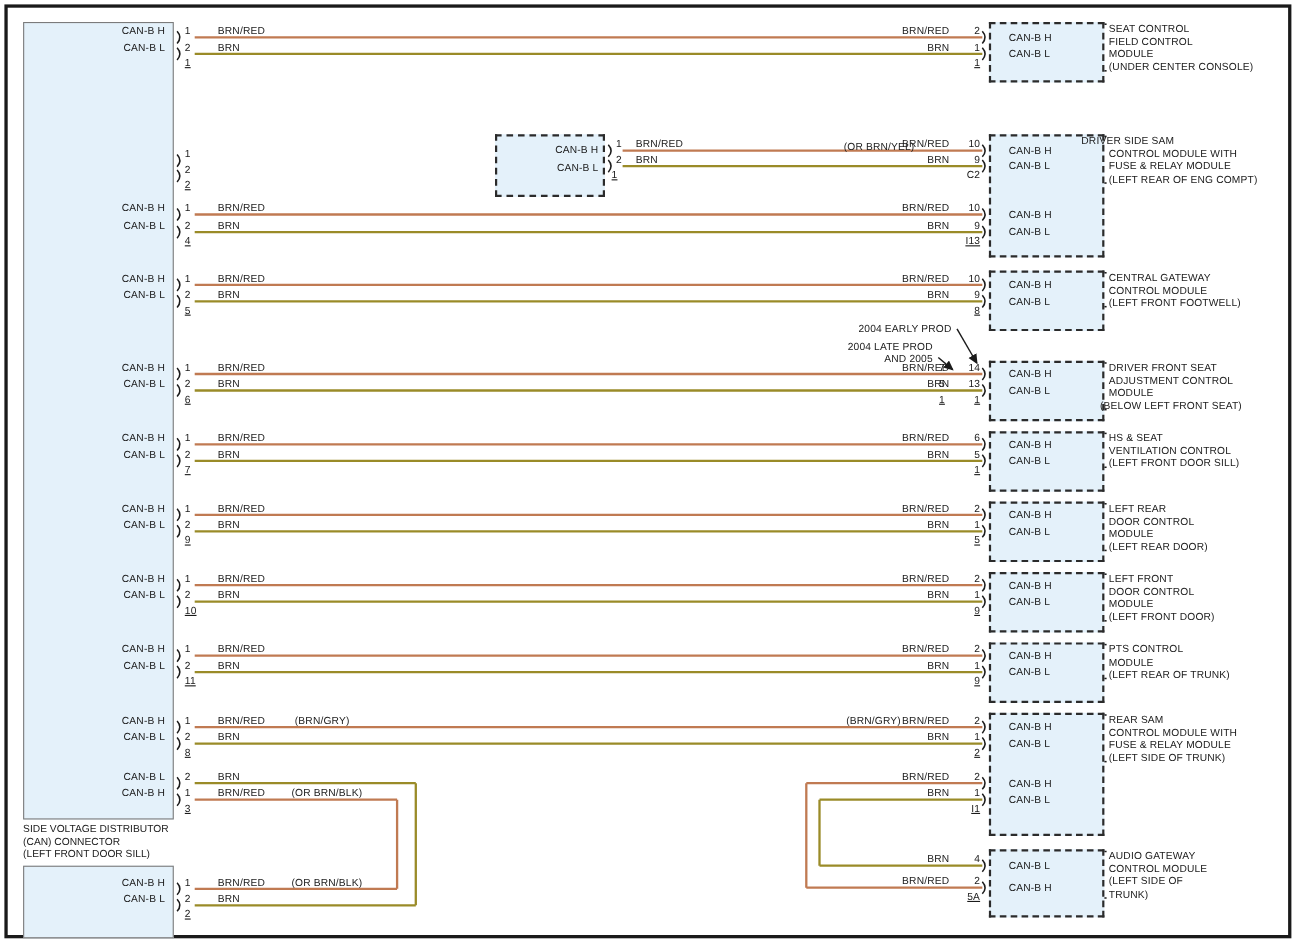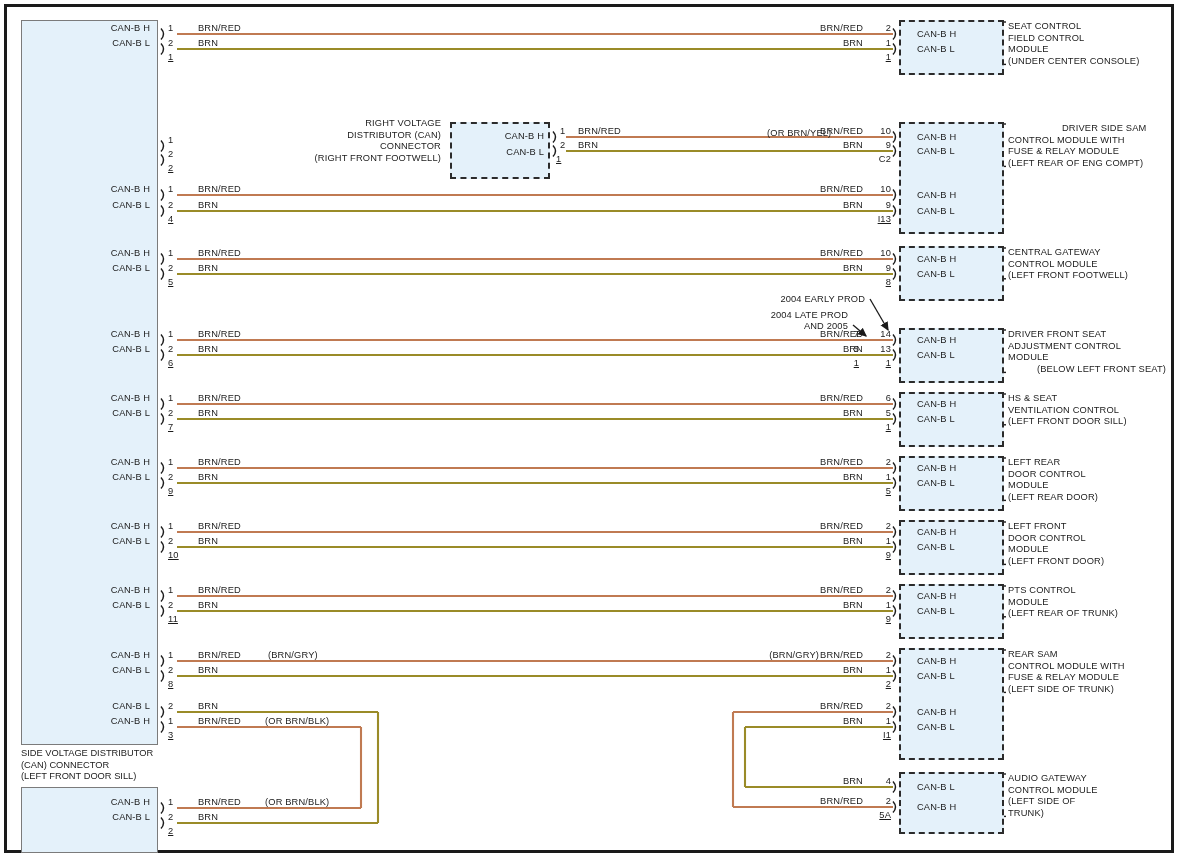--- a/index.html
+++ b/index.html
@@ -65,26 +65,20 @@
   <div class="blue" style="left:21px; top:20px; width:137px; height:725px;"></div>
   <div class="blue" style="left:21px; top:787px; width:137px; height:66px;"></div>
 
   <div class="caplabel" style="left:21px; top:748px;">
     <div>SIDE VOLTAGE DISTRIBUTOR</div>
     <div>(CAN) CONNECTOR</div>
     <div>(LEFT FRONT DOOR SILL)</div>
   </div>
 
   <div class="dashmod" style="left:450px; top:122px; width:100px; height:57px;"></div>
-  <div class="txt r" style="left:236px; top:118px; width:205px;">
-    <div>RIGHT VOLTAGE</div>
-    <div>DISTRIBUTOR (CAN)</div>
-    <div>CONNECTOR</div>
-    <div>(RIGHT FRONT FOOTWELL)</div>
-  </div>
   <div class="txt r" style="left:460px; top:131px; width:84px;">CAN-B H</div>
   <div class="txt r" style="left:460px; top:147px; width:84px;">CAN-B L</div>
 
   <svg class="arrowlayer" viewBox="0 0 1178 857">
     <defs>
       <marker id="arrowhead" markerWidth="7" markerHeight="7" refX="6" refY="3.2" orient="auto">
         <path d="M0,0 L7,3.2 L0,6.4 z" fill="#1b1b1b"></path>
       </marker>
     </defs>
     <g id="wires">
@@ -289,21 +283,21 @@
       <div class="txt" style="left: 1008px; top: 21px;">SEAT CONTROL</div>
       <div class="txt" style="left: 1008px; top: 32.6px;">FIELD CONTROL</div>
       <div class="txt" style="left: 1008px; top: 44.2px;">MODULE</div>
       <div class="txt" style="left: 1008px; top: 55.8px;">(UNDER CENTER CONSOLE)</div>
       <div class="txt" style="left: 917px; top: 29px;">CAN-B H</div>
       <div class="txt" style="left: 917px; top: 44px;">CAN-B L</div>
       <div class="txt r" style="left: 863px; top: 23px; width: 28px;">2</div>
       <div class="txt r" style="left: 863px; top: 38px; width: 28px;">1</div>
       <div class="txt r" style="left: 863px; top: 52px; width: 28px; text-decoration: underline;">1</div>
       <div class="dashmod" style="left: 899px; top: 122px; width: 105px; height: 112px;"></div>
-      <div class="txt" style="left: 1062px; top: 123px;">DRIVER SIDE SAM</div>
+      <div class="txt" style="left: 983px; top: 123px;">DRIVER SIDE SAM</div>
       <div class="txt" style="left: 1008px; top: 134.6px;">CONTROL MODULE WITH</div>
       <div class="txt" style="left: 1008px; top: 146.2px;">FUSE &amp; RELAY MODULE</div>
       <div class="txt" style="left: 1008px; top: 157.8px;">(LEFT REAR OF ENG COMPT)</div>
       <div class="txt" style="left: 917px; top: 132px;">CAN-B H</div>
       <div class="txt" style="left: 917px; top: 146px;">CAN-B L</div>
       <div class="txt r" style="left: 863px; top: 126px; width: 28px;">10</div>
       <div class="txt r" style="left: 863px; top: 140px; width: 28px;">9</div>
       <div class="txt r" style="left: 863px; top: 154px; width: 28px; ">C2</div>
       <div class="txt" style="left: 917px; top: 190px;">CAN-B H</div>
       <div class="txt" style="left: 917px; top: 206px;">CAN-B L</div>
@@ -316,21 +310,21 @@
       <div class="txt" style="left: 1008px; top: 270.2px;">(LEFT FRONT FOOTWELL)</div>
       <div class="txt" style="left: 917px; top: 254px;">CAN-B H</div>
       <div class="txt" style="left: 917px; top: 269px;">CAN-B L</div>
       <div class="txt r" style="left: 863px; top: 248px; width: 28px;">10</div>
       <div class="txt r" style="left: 863px; top: 263px; width: 28px;">9</div>
       <div class="txt r" style="left: 863px; top: 277px; width: 28px; text-decoration: underline;">8</div>
       <div class="dashmod" style="left: 899px; top: 328px; width: 105px; height: 55px;"></div>
       <div class="txt" style="left: 1008px; top: 329px;">DRIVER FRONT SEAT</div>
       <div class="txt" style="left: 1008px; top: 340.6px;">ADJUSTMENT CONTROL</div>
       <div class="txt" style="left: 1008px; top: 352.2px;">MODULE</div>
-      <div class="txt" style="left: 1037px; top: 363.8px; text-align: right;">(BELOW LEFT FRONT SEAT)</div>
+      <div class="txt" style="left: 1000px; top: 363.8px; text-align: right;">(BELOW LEFT FRONT SEAT)</div>
       <div class="txt" style="left: 917px; top: 335px;">CAN-B H</div>
       <div class="txt" style="left: 917px; top: 350px;">CAN-B L</div>
       <div class="txt r" style="left: 863px; top: 329px; width: 28px;">14</div>
       <div class="txt r" style="left: 863px; top: 344px; width: 28px;">13</div>
       <div class="txt r" style="left: 863px; top: 358px; width: 28px; text-decoration: underline;">1</div>
       <div class="txt r" style="left: 831px; top: 329px; width: 28px;">7</div>
       <div class="txt r" style="left: 831px; top: 344px; width: 28px;">5</div>
       <div class="txt r" style="left: 831px; top: 358px; width: 28px; text-decoration: underline;">1</div>
       <div class="dashmod" style="left: 899px; top: 392px; width: 105px; height: 55px;"></div>
       <div class="txt" style="left: 1008px; top: 393px;">HS &amp; SEAT</div>

